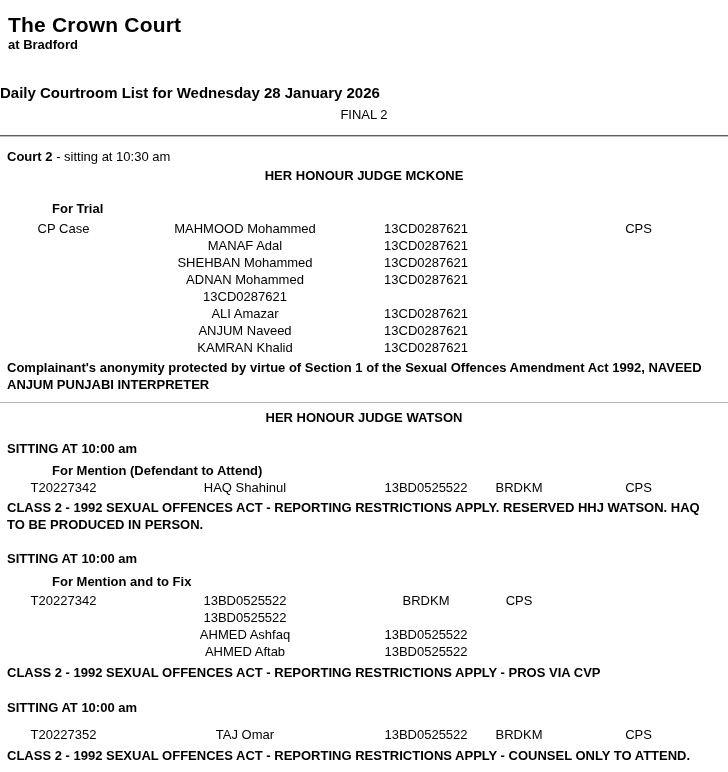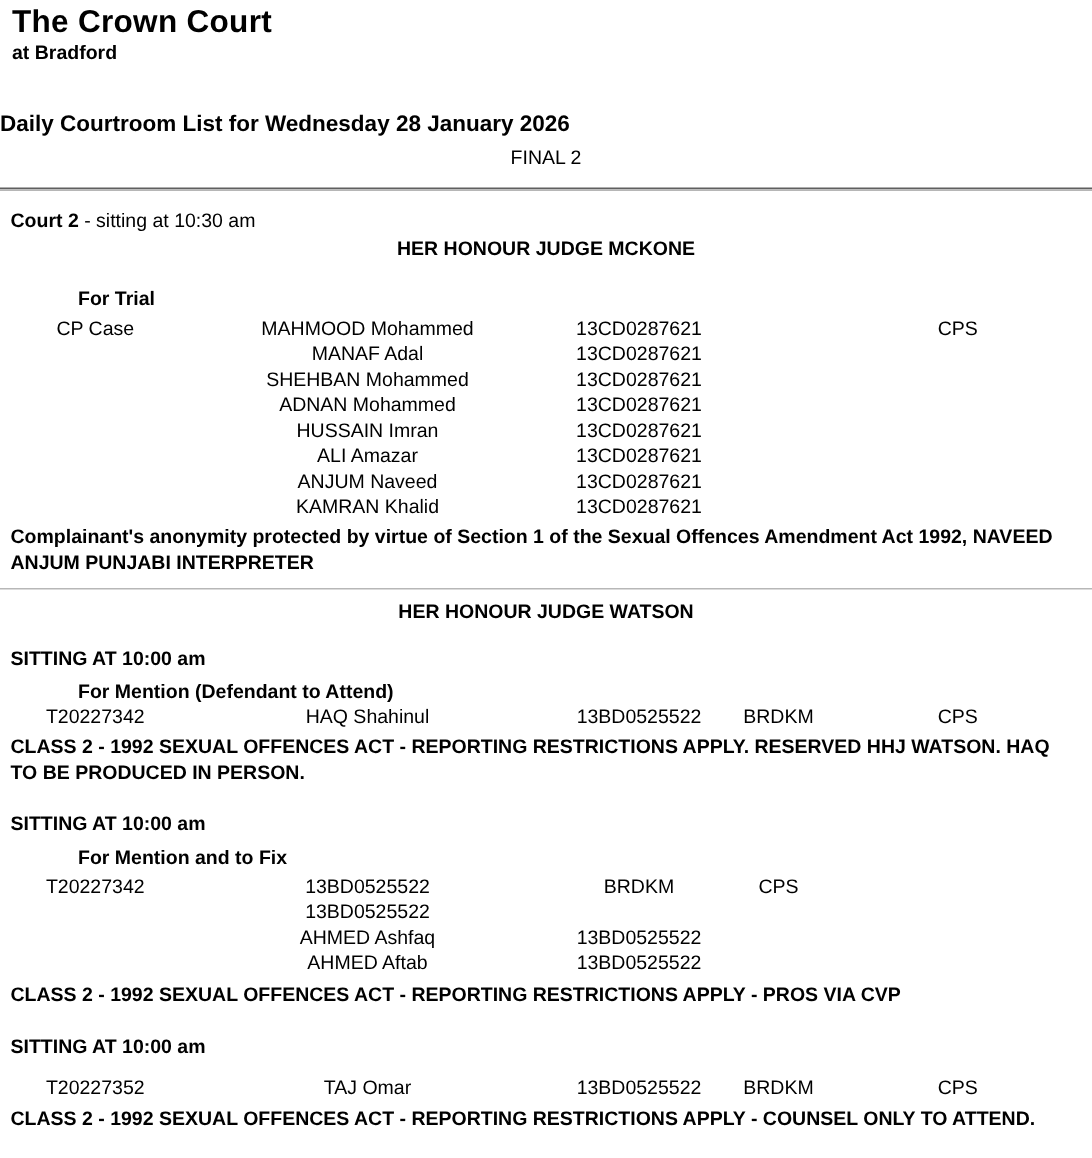--- a/index.html
+++ b/index.html
@@ -4,21 +4,21 @@
 <style>
   * { margin: 0; padding: 0; box-sizing: border-box; }
   html, body { background: #ffffff; }
   body {
     width: 728px;
     height: 772px;
     color: #000;
     font-family: "Liberation Sans", "DejaVu Sans", sans-serif;
     overflow: hidden;
   }
-  .page { width: 728px; padding-top: 2px; }
+  .page { width: 728px; padding-top: 12px; }
 
   
   .header { padding-left: 8px; }
   .court-name { font-size: 21px; font-weight: bold; line-height: 25px; letter-spacing: 0.2px; }
   .location   { font-size: 13px; font-weight: bold; line-height: 16px; }
 
   .list-title { text-align: left; font-size: 15px; font-weight: bold; line-height: 18px; margin-top: 31px; }
   .version    { text-align: center; font-size: 13px; line-height: 16px; margin-top: 5px; }
 
   .rule-dark  { height: 2px; background: #5f5f5f; border-bottom: 1px solid #bdbdbd; margin-top: 12px; }
@@ -103,21 +103,20 @@
         </div>
         <div class="case-row">
           <span></span>
             <span>ADNAN Mohammed</span>
             <span>13CD0287621</span>
             <span></span>
             <span></span>
         </div>
         <div class="case-row">
           <span></span>
-            <span>HUSSAIN Imran</span>
             <span>13CD0287621</span>
             <span></span>
             <span></span>
         </div>
         <div class="case-row">
           <span></span>
             <span>ALI Amazar</span>
             <span>13CD0287621</span>
             <span></span>
             <span></span>

